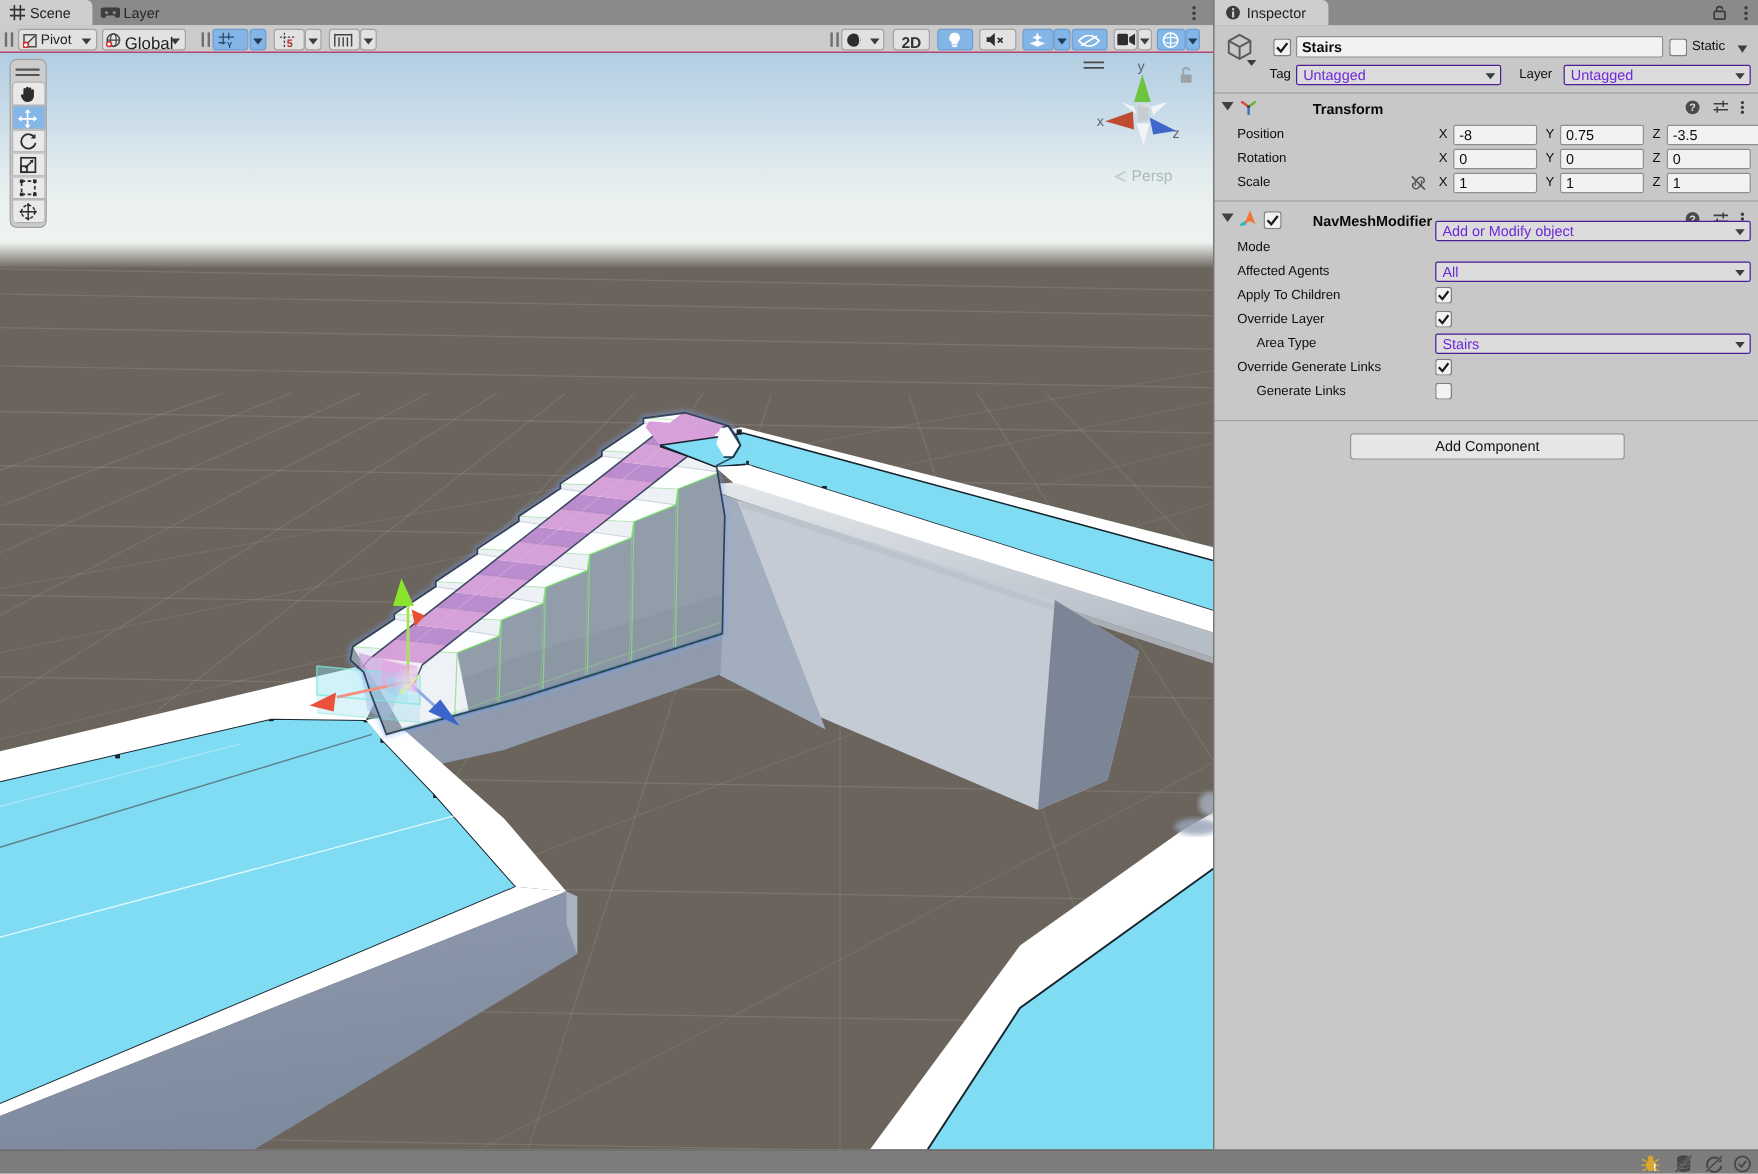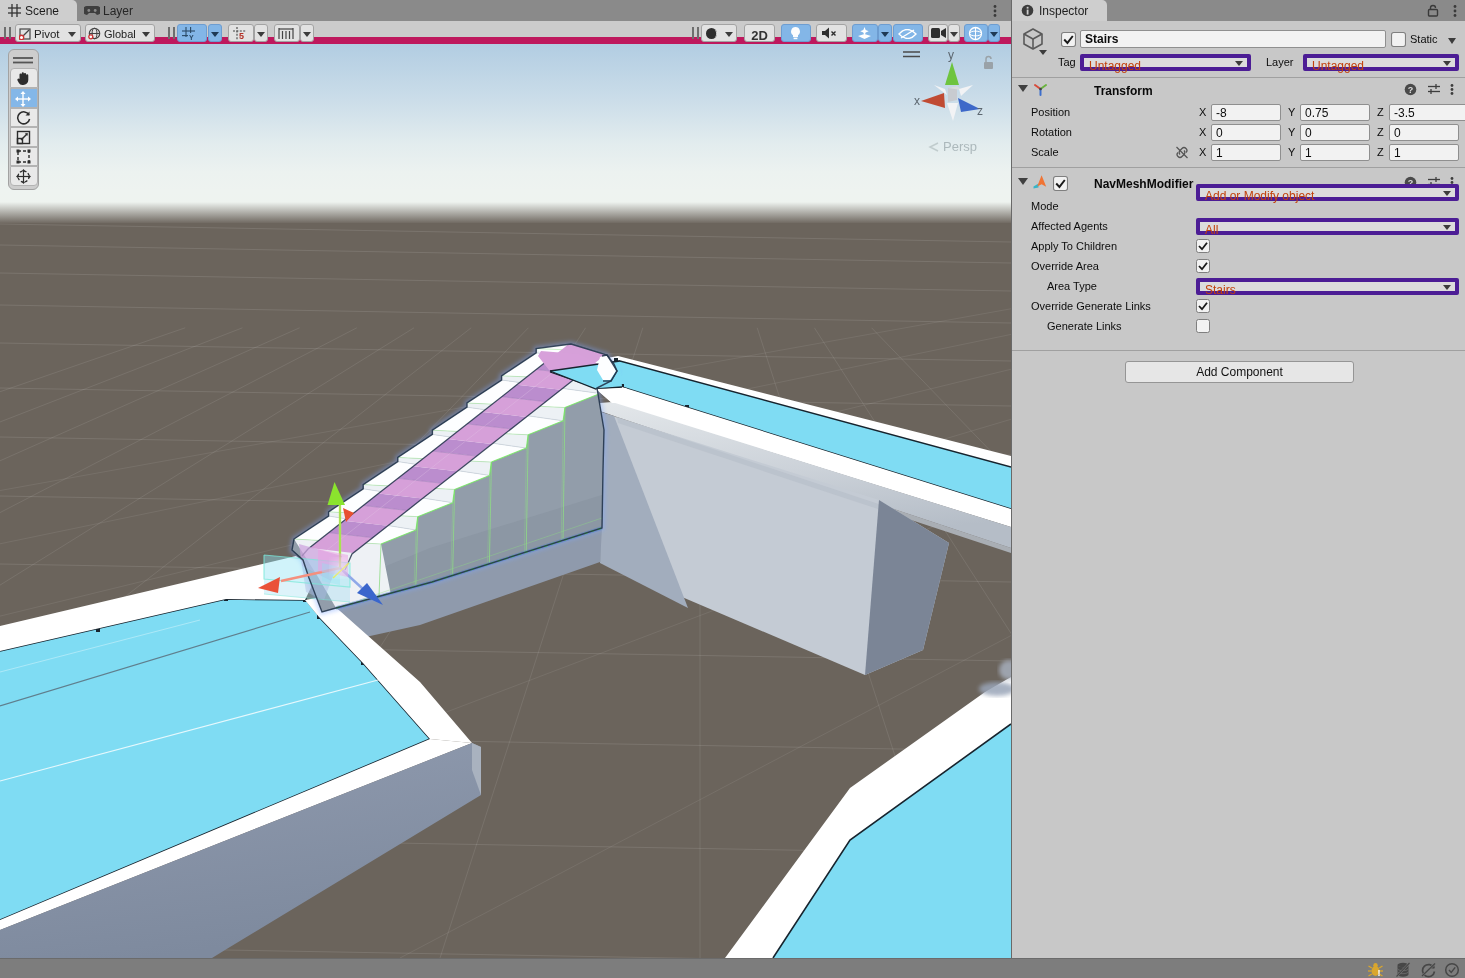--- a/index.html
+++ b/index.html
@@ -2,30 +2,30 @@
 <html><head><meta charset="utf-8"><style>
 
 * { margin:0; padding:0; box-sizing:border-box; }
 html,body { width:1465px; height:978px; overflow:hidden; font-family:"Liberation Sans", sans-serif; }
 #root { position:relative; width:1465px; height:978px; background:#c8c8c8; }
 .abs { position:absolute; }
 #stabs { position:absolute; left:0; top:0; width:1011px; height:21px; background:#8a8a8a;padding-left:20px; }
 #itabs { position:absolute; left:1012px; top:0; width:453px; height:39px; background:#8a8a8a; }
 .tab { position:absolute; top:0; height:21px; background:#cecece; border-radius:0 5px 0 0; }
 .tabtxt { position:absolute; top:3.5px; font-size:12px; color:#1d1d1d; }
-#toolbar { position:absolute; left:0; top:21px; width:1011px; height:23px; background:#cbcbcb; border-bottom:7px solid #be185d; }
+#toolbar { position:absolute; left:0; top:21px; width:1011px; height:23px; background:#cbcbcb; border-bottom:1px solid #be185d; }
 .tbtn { position:absolute; top:3px; height:18px; background:#e2e2e2; border:1px solid #a3a3a3; border-radius:3px; font-size:13px; color:#222; }
 .tbtn.blue { background:#83b6e7; border-color:#6d9dd1; }
 .grip { position:absolute; top:6px; width:7px; height:12px; border-left:2px solid #6e6e6e; border-right:2px solid #6e6e6e; }
 .dar { position:absolute; right:4px; top:50%; margin-top:-2px; width:0; height:0; border-left:4px solid transparent; border-right:4px solid transparent; border-top:5px solid #3c3c3c; }
 #scene { position:absolute; left:0; top:44px; width:1011px; height:914px; background:#6b645c; }
 #inspector { position:absolute; left:1012px; top:21px; width:453px; height:937px; background:#c8c8c8; font-size:12px; color:#101010; }
 #vdiv { position:absolute; left:1011px; top:0; width:1px; height:958px; background:#696969; }
 #status { position:absolute; left:0; top:958px; width:1465px; height:20px; background:#7d7d7d; border-top:1px solid #6b6b6b; }
-.dd { position:absolute; height:17px; background:#dcdcdc; border:4px solid #4c1d95; border-radius:2px; font-size:12px; color:#c2410c; }
+.dd { position:absolute; height:17px; background:#dcdcdc; border:1px solid #4c1d95; border-radius:2px; font-size:12px; color:#6d28d9; }
 .dd span { position:absolute; left:5px; top:1px; }
 .fld { position:absolute; height:17px; background:#f2f2f2; border:1px solid #8f8f8f; border-radius:2px; font-size:12px; color:#0d0d0d; padding-left:4px; padding-top:1px; }
 .lbl { position:absolute; font-size:11px; color:#0d0d0d; }
 .hdr { position:absolute; font-size:12px; font-weight:bold; color:#090909;margin-left:22px; }
 .sep { position:absolute; left:0; width:100%; height:1px; background:#a0a0a0; }
 .fold { position:absolute; width:0; height:0; border-left:5px solid transparent; border-right:5px solid transparent; border-top:7px solid #404040; }
 .toolpanel { position:absolute; background:#cdcdcd; border:1px solid #a2a2a2; border-radius:6px; }
 
 </style></head><body>
 <div id="root">
@@ -84,21 +84,21 @@
       </svg>
 <span class="abs" style="left:34px;top:7px;font-size:11.5px;color:#222">Pivot</span>
 <i class="dar" style="left:auto;right:0;position:absolute;left:68px;top:13px"></i>
 <div class="tbtn" style="left:85px;width:70px"></div>
 <svg class="abs" style="left:88px;top:6px" width="13" height="13" viewBox="0 0 13 13">
         <circle cx="6.5" cy="6.5" r="5.2" fill="none" stroke="#444" stroke-width="1.2"></circle>
         <ellipse cx="6.5" cy="6.5" rx="2.4" ry="5.2" fill="none" stroke="#444" stroke-width="1"></ellipse>
         <line x1="1.3" y1="6.5" x2="11.7" y2="6.5" stroke="#444" stroke-width="1"></line>
         <circle cx="2.8" cy="9.8" r="2" fill="#fff" stroke="#c33" stroke-width="1.3"></circle>
       </svg>
-<span class="abs" style="left:104px;top:7px;font-size:11px;color:#222">Global</span>
+<span class="abs" style="left:104px;top:7px;font-size:14px;color:#222">Global</span>
 <i class="dar" style="position:absolute;left:142px;top:13px"></i>
 <div class="grip" style="left:168px"></div>
 <div class="tbtn blue" style="left:177px;width:30px"></div>
 <svg class="abs" style="left:182px;top:6px" width="13" height="13" viewBox="0 0 13 13">
         <g stroke="#2a4a66" stroke-width="1.1" fill="none">
           <line x1="4" y1="0" x2="4" y2="10"></line>
           <line x1="8.6" y1="0" x2="8.6" y2="6"></line>
           <line x1="0" y1="4" x2="13" y2="4"></line>
           <line x1="0" y1="8.6" x2="6" y2="8.6"></line>
         </g>
@@ -606,21 +606,21 @@
 <span class="lbl" style="left:19px;top:199px">Affected Agents</span>
 <div class="dd" style="left:184px;top:197px;width:263px">
         <span>All</span>
         <i class="dar"></i>
       </div>
 <span class="lbl" style="left:19px;top:219px">Apply To Children</span>
 <svg class="abs" style="left:184px;top:218px" width="14" height="14" viewBox="0 0 14 14">
         <rect x="0.5" y="0.5" width="13" height="13" rx="2" fill="#f2f2f2" stroke="#7f7f7f"></rect>
         <path d="M3 7 l3 3.2 l5 -6.5" stroke="#1a1a1a" stroke-width="1.8" fill="none"></path>
       </svg>
-<span class="lbl" style="left:19px;top:239px">Override Area</span>
+<span class="lbl" style="left:19px;top:239px">Override Layer</span>
 <svg class="abs" style="left:184px;top:238px" width="14" height="14" viewBox="0 0 14 14">
         <rect x="0.5" y="0.5" width="13" height="13" rx="2" fill="#f2f2f2" stroke="#7f7f7f"></rect>
         <path d="M3 7 l3 3.2 l5 -6.5" stroke="#1a1a1a" stroke-width="1.8" fill="none"></path>
       </svg>
 <span class="lbl" style="left:35px;top:259px">Area Type</span>
 <div class="dd" style="left:184px;top:257px;width:263px">
         <span>Stairs</span>
         <i class="dar"></i>
       </div>
 <span class="lbl" style="left:19px;top:279px">Override Generate Links</span>

